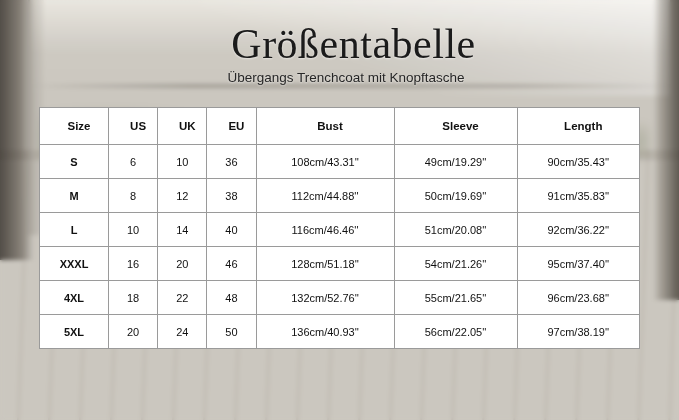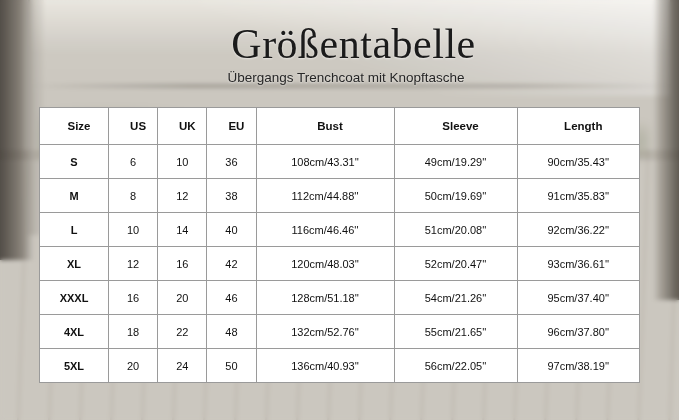--- a/index.html
+++ b/index.html
@@ -270,45 +270,36 @@
           <tr>
             <td class="sizecol">L</td>
             <td>10</td>
             <td>14</td>
             <td>40</td>
             <td>116cm/46.46''</td>
             <td>51cm/20.08''</td>
             <td>92cm/36.22''</td>
           </tr>
           <tr>
-            <td class="sizecol">XL</td>
-            <td>12</td>
-            <td>16</td>
-            <td>42</td>
-            <td>120cm/48.03''</td>
-            <td>52cm/20.47''</td>
-            <td>93cm/36.61''</td>
-          </tr>
-          <tr>
             <td class="sizecol">XXXL</td>
             <td>16</td>
             <td>20</td>
             <td>46</td>
             <td>128cm/51.18''</td>
             <td>54cm/21.26''</td>
             <td>95cm/37.40''</td>
           </tr>
           <tr>
             <td class="sizecol">4XL</td>
             <td>18</td>
             <td>22</td>
             <td>48</td>
             <td>132cm/52.76''</td>
             <td>55cm/21.65''</td>
-            <td>96cm/37.80''</td>
+            <td>96cm/23.68''</td>
           </tr>
           <tr>
             <td class="sizecol">5XL</td>
             <td>20</td>
             <td>24</td>
             <td>50</td>
             <td>136cm/40.93''</td>
             <td>56cm/22.05''</td>
             <td>97cm/38.19''</td>
           </tr>

